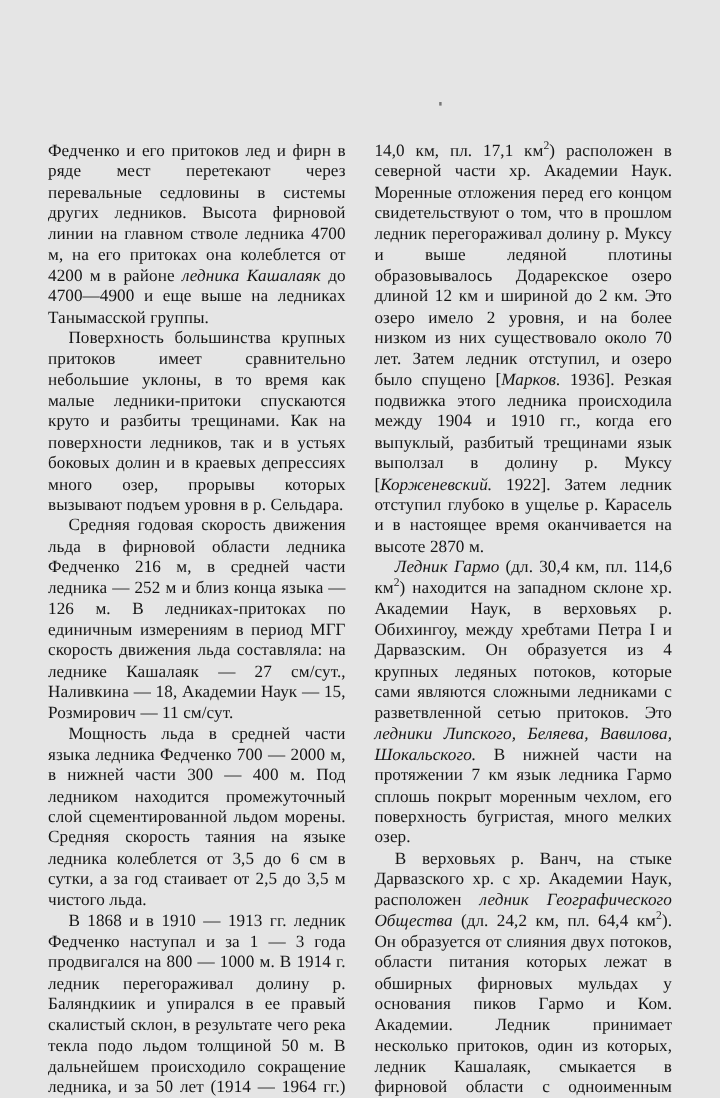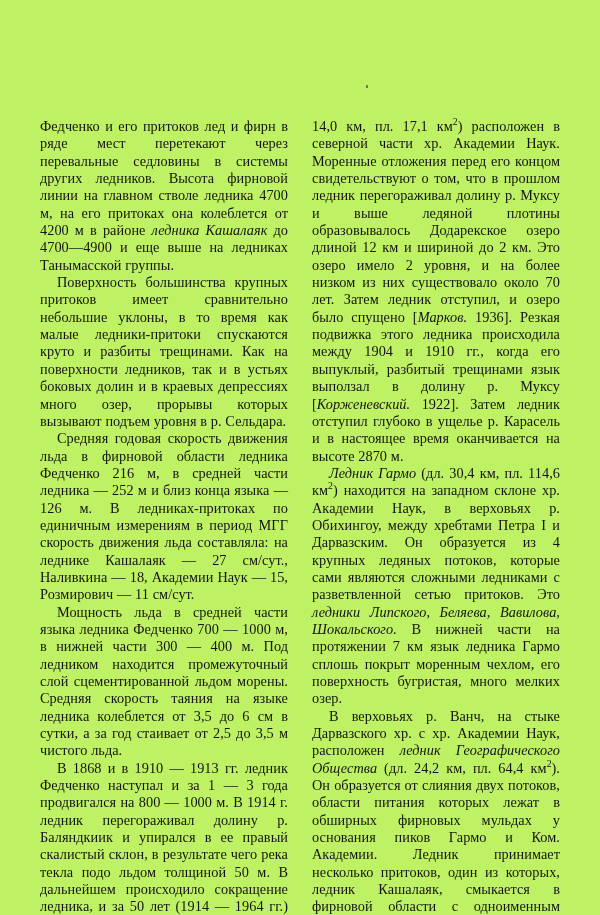--- a/index.html
+++ b/index.html
@@ -16,21 +16,21 @@
     color: #141414;
     position: relative;
   }
 
   .page {
     position: absolute;
     left: 0;
     top: 0;
     width: 600px;
     height: 915px;
-    background: #bef264;
+    background: #e5e5e5;
   }
 
   
   .scan-speck {
     position: absolute;
     left: 366px;
     top: 85px;
     width: 2px;
     height: 3px;
     background: #5a5a5a;
@@ -93,21 +93,21 @@
 <div class="page">
 
   <div class="scan-speck"></div>
 
   <div class="columns">
 
     <div class="column">
         <p class="para"><span>Федченко и его притоков лед и фирн в ряде мест перетекают через перевальные седловины в системы других ледников. Высота фирновой линии на главном стволе ледника 4700 м, на его притоках она колеблется от 4200 м в районе </span><em class="it">ледника Кашалаяк</em><span> до 4700—4900 и еще выше на ледниках Танымасской группы.</span></p>
         <p class="para indent"><span>Поверхность большинства крупных притоков имеет сравнительно небольшие уклоны, в то время как малые ледники-притоки спускаются круто и разбиты трещинами. Как на поверхности ледников, так и в устьях боковых долин и в краевых депрессиях много озер, прорывы которых вызывают подъем уровня в р. Сельдара.</span></p>
         <p class="para indent"><span>Средняя годовая скорость движения льда в фирновой области ледника Федченко 216 м, в средней части ледника — 252 м и близ конца языка — 126 м. В ледниках-притоках по единичным измерениям в период МГГ скорость движения льда составляла: на леднике Кашалаяк — 27 см/сут., Наливкина — 18, Академии Наук — 15, Розмирович — 11 см/сут.</span></p>
-        <p class="para indent"><span>Мощность льда в средней части языка ледника Федченко 700 — 1000 м, в нижней части 300 — 400 м. Под ледником находится промежуточный слой сцементированной льдом морены. Средняя скорость таяния на языке ледника колеблется от 3,5 до 6 см в сутки, а за год стаивает от 2,5 до 3,5 м чистого льда.</span></p>
+        <p class="para indent"><span>Мощность льда в средней части языка ледника Федченко 700 — 2000 м, в нижней части 300 — 400 м. Под ледником находится промежуточный слой сцементированной льдом морены. Средняя скорость таяния на языке ледника колеблется от 3,5 до 6 см в сутки, а за год стаивает от 2,5 до 3,5 м чистого льда.</span></p>
         <p class="para indent"><span>В 1868 и в 1910 — 1913 гг. ледник Федченко наступал и за 1 — 3 года продвигался на 800 — 1000 м. В 1914 г. ледник перегораживал долину р. Баляндкиик и упирался в ее правый скалистый склон, в результате чего река текла подо льдом толщиной 50 м. В дальнейшем происходило сокращение ледника, и за 50 лет (1914 — 1964 гг.) его язык отступил на 580 м; с 1928 по 1958 г. поверхность нижней части языка понизилась на 10 м. В результате деградации ледник Федченко потерял связь с целой системой притоков (Малый Танымас, Косиненко, Улугбека, Алерт и др.). В то же время поверхность фирновой области повысилась примерно на 12 м [</span></p>
       </div>
 
     <div class="column">
         <p class="para"><span>14,0 км, пл. 17,1 км</span><sup>2</sup><span>) расположен в северной части хр. Академии Наук. Моренные отложения перед его концом свидетельствуют о том, что в прошлом ледник перегораживал долину р. Муксу и выше ледяной плотины образовывалось Додарекское озеро длиной 12 км и шириной до 2 км. Это озеро имело 2 уровня, и на более низком из них существовало около 70 лет. Затем ледник отступил, и озеро было спущено [</span><em class="it">Марков.</em><span> 1936]. Резкая подвижка этого ледника происходила между 1904 и 1910 гг., когда его выпуклый, разбитый трещинами язык выползал в долину р. Муксу [</span><em class="it">Корженевский.</em><span> 1922]. Затем ледник отступил глубоко в ущелье р. Карасель и в настоящее время оканчивается на высоте 2870 м.</span></p>
         <p class="para indent"><em class="it">Ледник Гармо</em><span> (дл. 30,4 км, пл. 114,6 км</span><sup>2</sup><span>) находится на западном склоне хр. Академии Наук, в верховьях р. Обихингоу, между хребтами Петра I и Дарвазским. Он образуется из 4 крупных ледяных потоков, которые сами являются сложными ледниками с разветвленной сетью притоков. Это </span><em class="it">ледники Липского, Беляева, Вавилова, Шокальского.</em><span> В нижней части на протяжении 7 км язык ледника Гармо сплошь покрыт моренным чехлом, его поверхность бугристая, много мелких озер.</span></p>
         <p class="para indent"><span>В верховьях р. Ванч, на стыке Дарвазского хр. с хр. Академии Наук, расположен </span><em class="it">ледник Географического Общества</em><span> (дл. 24,2 км, пл. 64,4 км</span><sup>2</sup><span>). Он образуется от слияния двух потоков, области питания которых лежат в обширных фирновых мульдах у основания пиков Гармо и Ком. Академии. Ледник принимает несколько притоков, один из которых, ледник Кашалаяк, смыкается в фирновой области с одноименным ледником, притоком ледника Федченко. </span></p>
       </div>
 
   </div>

